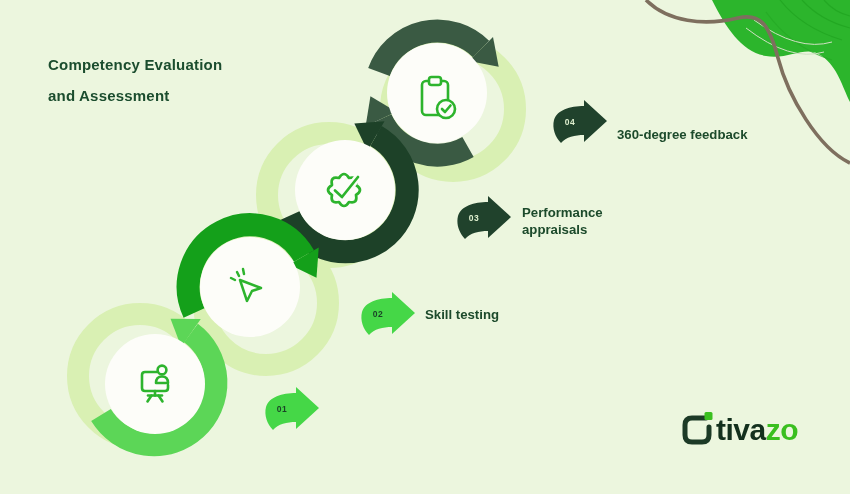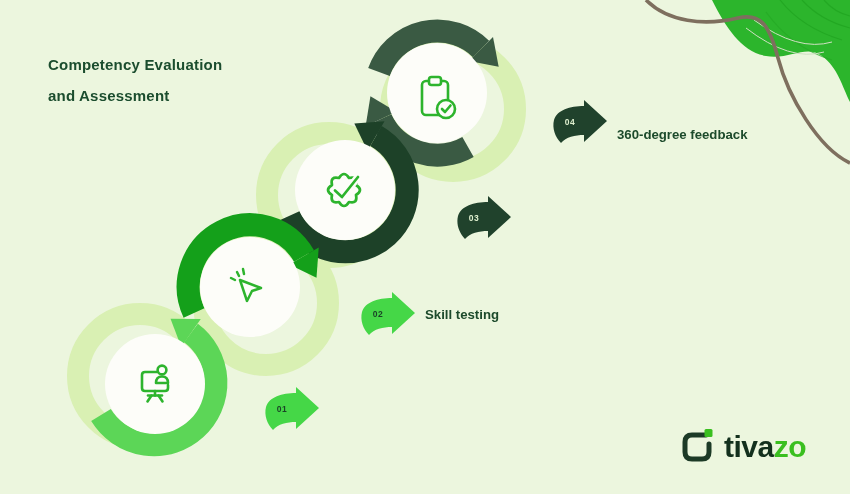--- a/index.html
+++ b/index.html
@@ -5,21 +5,21 @@
   html,body{margin:0;padding:0;}
   body{font-family:"Liberation Sans","DejaVu Sans",sans-serif;}
   .canvas{position:relative;width:850px;height:494px;background:#ecf6de;overflow:hidden;}
   .scene{position:absolute;left:0;top:0;}
   .title{position:absolute;left:48px;top:49px;width:330px;
          font-size:15px;font-weight:800;line-height:31px;color:#1b4d2e;letter-spacing:.2px;}
   .step-label{position:absolute;font-size:13.2px;font-weight:700;color:#1c4a2b;line-height:17px;white-space:nowrap;}
   .step-label.wrap{white-space:normal;width:100px;}
   .num{font-size:8.5px;font-weight:700;letter-spacing:.6px;
        font-family:"Liberation Sans","DejaVu Sans",sans-serif;}
-  .logo{position:absolute;left:678px;top:428px;display:flex;align-items:center;gap:8px;}
+  .logo{position:absolute;left:678px;top:411px;display:flex;align-items:center;gap:0;}
   .logo .word{font-size:30px;font-weight:800;letter-spacing:-0.5px;color:#13301d;line-height:38px;}
   .logo .word .accent{color:#3abf1f;}
 </style>
 </head>
 <body>
 
 <div class="canvas">
 
   <svg class="scene" width="850" height="494" viewBox="0 0 850 494">
 
@@ -114,20 +114,21 @@
       <text class="num" x="21" y="26" text-anchor="middle" fill="#dff0cf">04</text>
     </g>
   </svg>
 
   <div class="title">
     <div>Competency Evaluation</div>
     <div>and Assessment</div>
   </div>
 
   <div class="step-label" style="left:425px;top:306px;">Skill testing</div>
+  <div class="step-label wrap" style="left:522px;top:204px;">Performance appraisals</div>
   <div class="step-label" style="left:617px;top:114px;margin-top:12px;">360-degree feedback</div>
 
   <div class="logo">
     <svg width="38" height="38" viewBox="0 0 38 38">
       <path d="M28,7 H14 Q7,7 7,14 V24 Q7,31 14,31 H24 Q31,31 31,24 V16" fill="none" stroke="#1c3a26" stroke-width="5" stroke-linecap="round" stroke-linejoin="round"></path>
       <rect x="26.5" y="1" width="8" height="8" rx="1.5" fill="#3abf1f"></rect>
     </svg>
     <div class="word"><span>tiva</span><span class="accent">zo</span></div>
   </div>
 

